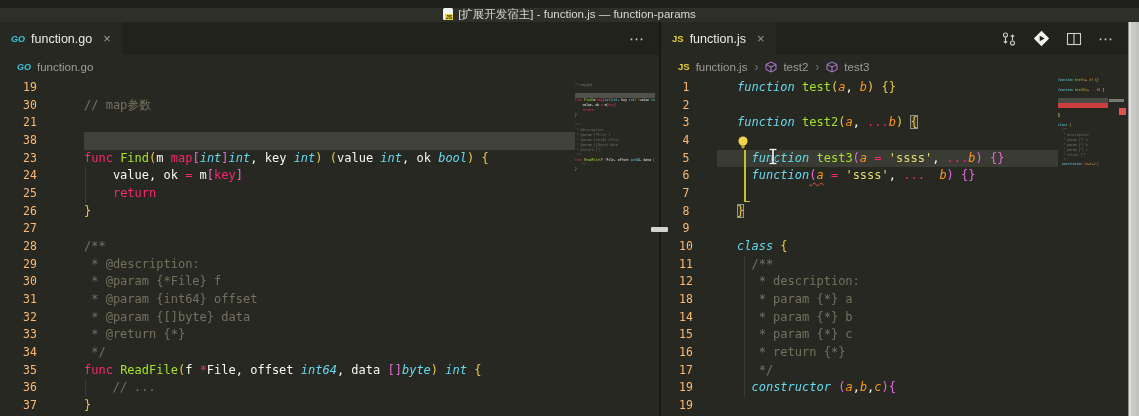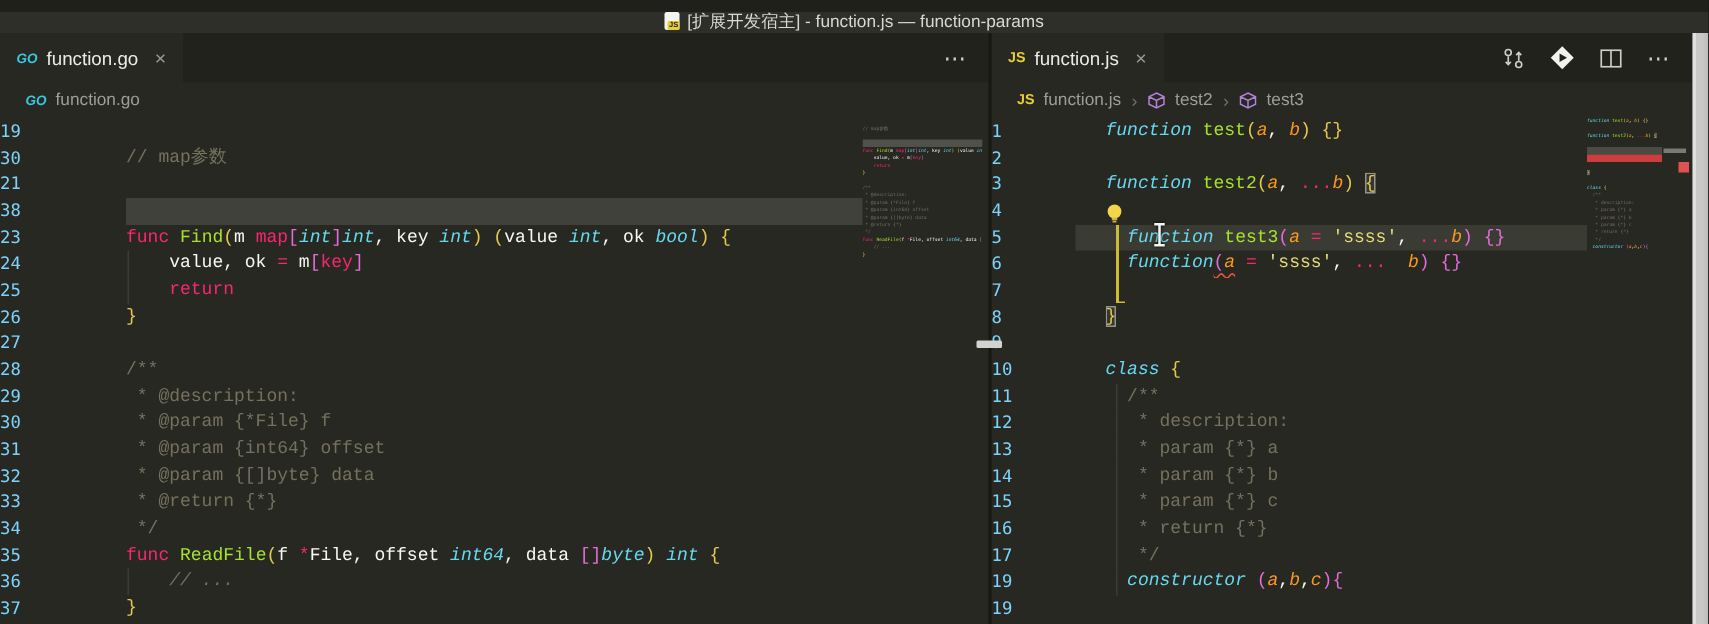--- a/index.html
+++ b/index.html
@@ -33,23 +33,23 @@
   .more-dots{color:#cfcfca;font-size:15px;letter-spacing:1px;}
   .icon-go{color:#37c8dc;font-size:9px;font-weight:bold;font-style:italic;letter-spacing:0;}
   .icon-js{color:#e7cf35;font-size:9.5px;font-weight:bold;}
   
   .breadcrumb{height:23px;display:flex;align-items:center;gap:6px;padding-left:17px;
               font-size:11.5px;color:#9d9e96;background:#272822;}
   .crumb-sep{color:#72736c;font-size:12px;margin:0 1px;}
   
   .editor{position:absolute;top:56px;left:0;right:0;bottom:0;overflow:hidden;
           font-family:"DejaVu Sans Mono",monospace;font-size:12px;}
-  .gutter{position:absolute;top:1px;left:0;bottom:0;color:#7dd3fc;text-align:left;}
+  .gutter{position:absolute;top:1px;left:0;bottom:0;color:#fdba74;text-align:center;}
   .gutter .num{height:17.67px;line-height:17.67px;font-size:11.5px;}
-  .codecol{position:absolute;top:1px;bottom:0;white-space:pre;font-family:Liberation Mono, monospace;}
+  .codecol{position:absolute;top:1px;bottom:0;white-space:pre;}
   .line{position:relative;height:17.67px;line-height:17.67px;}
   .line .bar{position:absolute;top:0;bottom:0;z-index:0;}
   .line .txt{position:relative;z-index:1;}
   .guide-seg{position:absolute;top:0;bottom:0;width:1px;background:#3b3c34;}
   
   .p{color:#f92672}.g{color:#a6e22e}.c{color:#66d9ef;font-style:italic}
   .o{color:#fd971f;font-style:italic}.s{color:#e6db74}
   .b1{color:#e8c94b}.b2{color:#e36cd9}.w{color:#f8f8f2}
   .cm{color:#75715e}.cmi{color:#75715e;font-style:italic}
   .box{box-shadow:inset 0 0 0 1px #95958a;background:rgba(255,255,255,.07);}
@@ -179,21 +179,21 @@
             <div class="num">3</div>
             <div class="num">4</div>
             <div class="num">5</div>
             <div class="num">6</div>
             <div class="num">7</div>
             <div class="num">8</div>
             <div class="num">9</div>
             <div class="num">10</div>
             <div class="num">11</div>
             <div class="num">12</div>
-            <div class="num">13</div>
+            <div class="num">18</div>
             <div class="num">14</div>
             <div class="num">15</div>
             <div class="num">16</div>
             <div class="num">17</div>
             <div class="num">19</div>
             <div class="num">19</div>
           </div>
         <div class="codecol" id="rc" style="left:56px;right:70px;"><div class="line"><div class="txt" style="padding-left:20px"><span class="c">function</span><span class="w"> </span><span class="g">test</span><span class="b1">(</span><span class="o">a</span><span class="w">, </span><span class="o">b</span><span class="b1">)</span><span class="w"> </span><span class="b1">{}</span></div></div><div class="line"><div class="txt" style="padding-left:20px">&nbsp;</div></div><div class="line"><div class="txt" style="padding-left:20px"><span class="c">function</span><span class="w"> </span><span class="g">test2</span><span class="b1">(</span><span class="o">a</span><span class="w">, </span><span class="p">...</span><span class="o">b</span><span class="b1">)</span><span class="w"> </span><span class="b1 box">{</span></div></div><div class="line"><div class="txt" style="padding-left:20px">&nbsp;</div></div><div class="line"><div class="bar" style="left:0;right:0;background:#3a3b33"></div><div class="txt" style="padding-left:20px"><span class="w">  </span><span class="c">function</span><span class="w"> </span><span class="g">test3</span><span class="b2">(</span><span class="o">a </span><span class="p">=</span><span class="w"> </span><span class="s">'ssss'</span><span class="w">, </span><span class="p">...</span><span class="o">b</span><span class="b2">)</span><span class="w"> </span><span class="b2">{}</span></div></div><div class="line"><div class="txt" style="padding-left:20px"><span class="w">  </span><span class="c">function</span><span class="b2 sq">(</span><span class="o sq">a</span><span class="w"> </span><span class="p">=</span><span class="w"> </span><span class="s">'ssss'</span><span class="w">, </span><span class="p">...</span><span class="w">  </span><span class="o">b</span><span class="b2">)</span><span class="w"> </span><span class="b2">{}</span></div></div><div class="line"><div class="txt" style="padding-left:20px">&nbsp;</div></div><div class="line"><div class="txt" style="padding-left:20px"><span class="b1 box">}</span></div></div><div class="line"><div class="txt" style="padding-left:20px">&nbsp;</div></div><div class="line"><div class="txt" style="padding-left:20px"><span class="c">class</span><span class="w"> </span><span class="b1">{</span></div></div><div class="line"><div class="guide-seg" style="left:27px"></div><div class="txt" style="padding-left:20px"><span class="cm">  /**</span></div></div><div class="line"><div class="guide-seg" style="left:27px"></div><div class="txt" style="padding-left:20px"><span class="cm">   * description:</span></div></div><div class="line"><div class="guide-seg" style="left:27px"></div><div class="txt" style="padding-left:20px"><span class="cm">   * param {*} a</span></div></div><div class="line"><div class="guide-seg" style="left:27px"></div><div class="txt" style="padding-left:20px"><span class="cm">   * param {*} b</span></div></div><div class="line"><div class="guide-seg" style="left:27px"></div><div class="txt" style="padding-left:20px"><span class="cm">   * param {*} c</span></div></div><div class="line"><div class="guide-seg" style="left:27px"></div><div class="txt" style="padding-left:20px"><span class="cm">   * return {*}</span></div></div><div class="line"><div class="guide-seg" style="left:27px"></div><div class="txt" style="padding-left:20px"><span class="cm">   */</span></div></div><div class="line"><div class="guide-seg" style="left:27px"></div><div class="txt" style="padding-left:20px"><span class="w">  </span><span class="c">constructor</span><span class="w"> </span><span class="b2">(</span><span class="o">a</span><span class="w">,</span><span class="o">b</span><span class="w">,</span><span class="o">c</span><span class="b2">)</span><span class="b2">{</span></div></div><div class="line"><div class="txt" style="padding-left:20px">&nbsp;</div></div></div>
         <div class="minimap" id="rm" style="right:20px;width:50px;">
             <div class="mm-bar" style="top:19.8px;height:5px;background:#4a4b44"></div>

